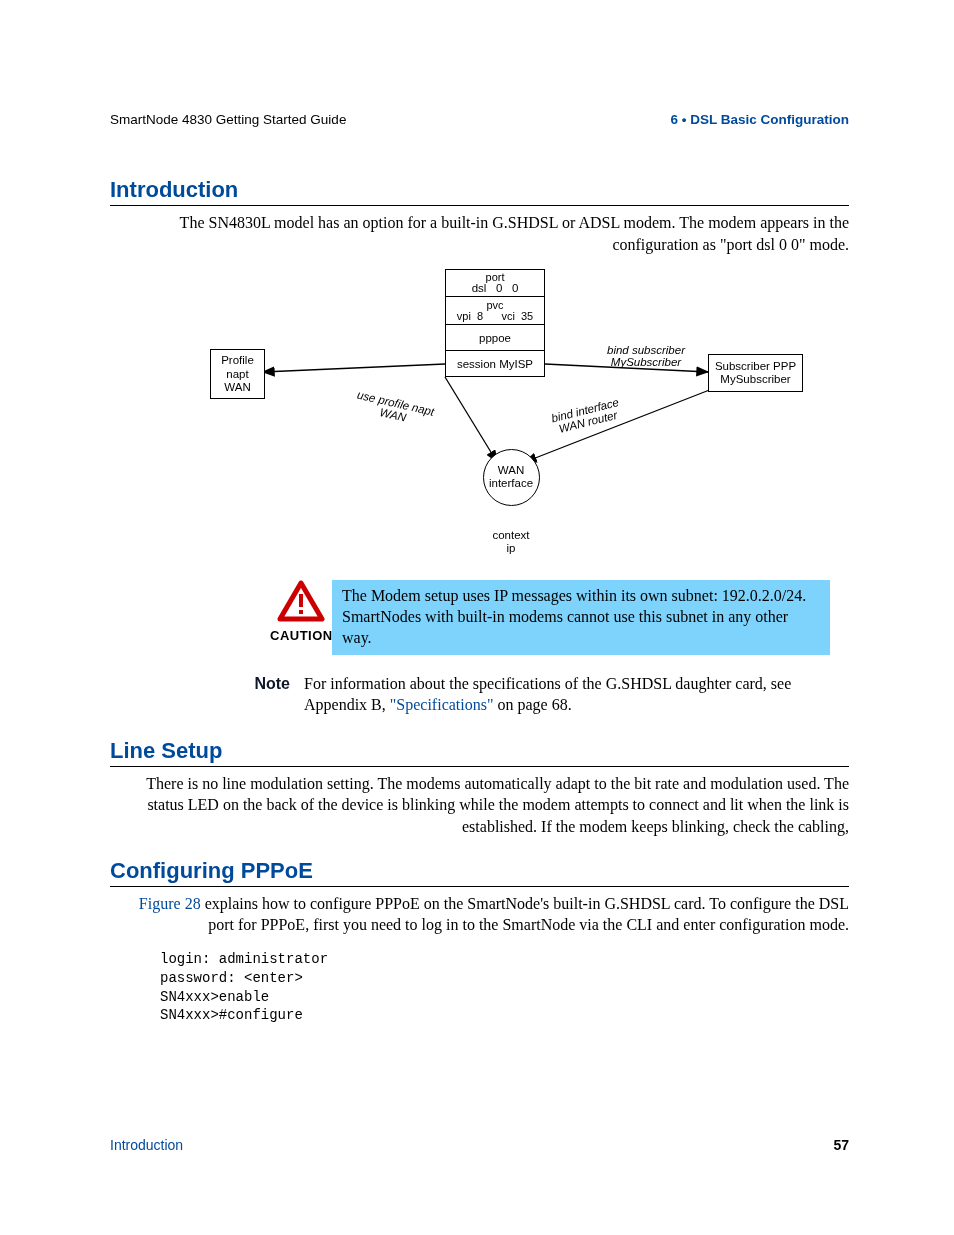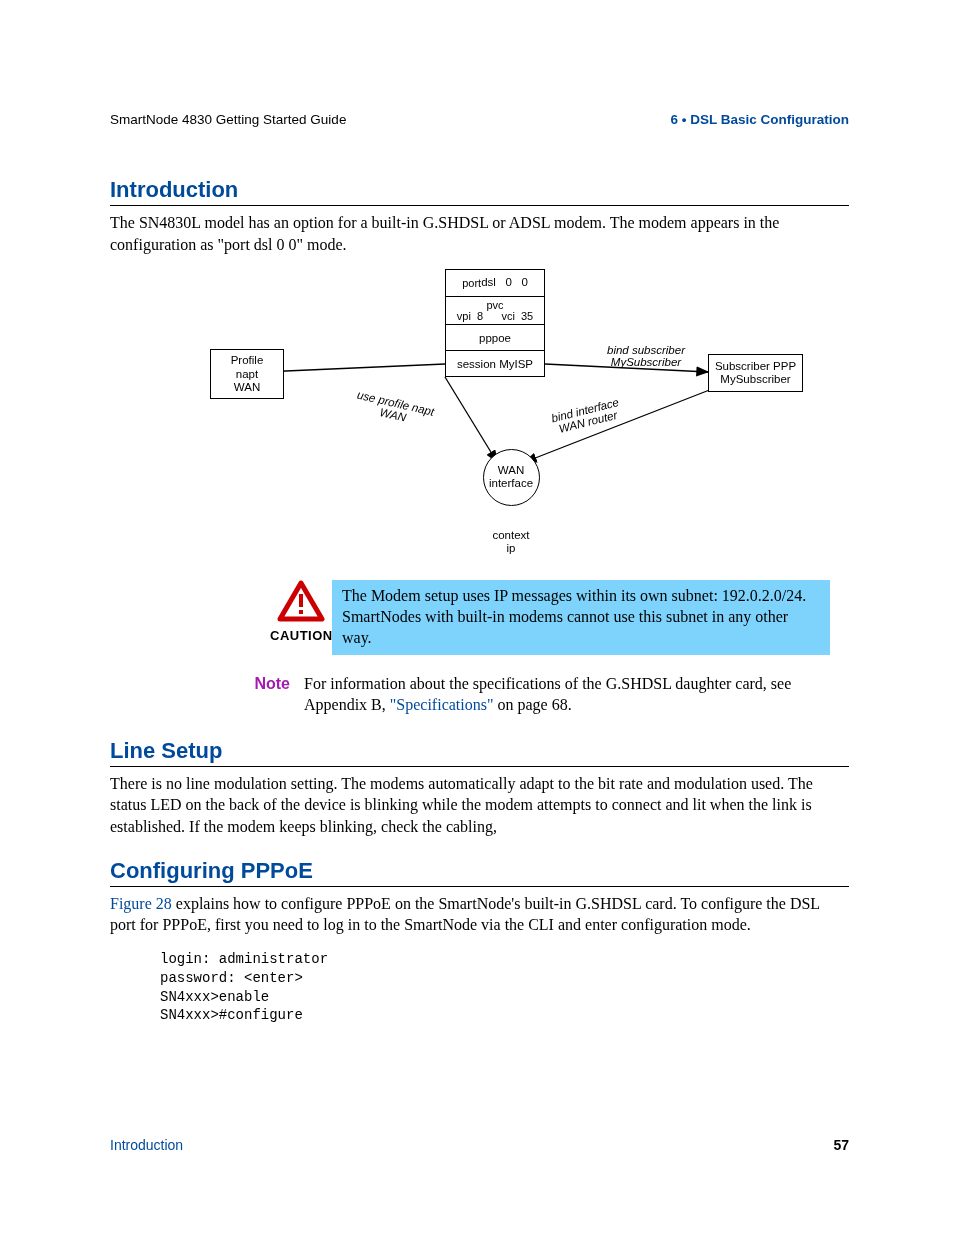--- a/index.html
+++ b/index.html
@@ -34,20 +34,21 @@
     font-weight: bold;
     font-size: 22px;
     margin: 0 0 2px 0;
     border-bottom: 1.5px solid #000;
     padding-bottom: 2px;
   }
   p.body {
     font-size: 16px;
     line-height: 1.35;
     margin: 6px 0 14px 0;
+    text-align: right;
   }
   .figure-area {
     position: relative;
     width: 740px;
     height: 305px;
     margin: 10px auto 6px auto;
     font-family: Arial, Helvetica, sans-serif;
   }
   .fbox {
     position: absolute;
@@ -65,21 +66,21 @@
     width: 100px;
     height: 26px;
     border: 1px solid #000;
     border-top: none;
     display: flex;
     align-items: center;
     justify-content: center;
     font-size: 11.5px;
     box-sizing: border-box;
   }
-  .stackcell:first-child { border-top: 1px solid #000; height: 28px; flex-direction: row; line-height: 1.0; }
+  .stackcell:first-child { border-top: 1px solid #000; height: 28px; flex-direction: column; line-height: 1.0; }
   .stack {
     position: absolute;
     left: 335px;
     top: 0;
     display: flex;
     flex-direction: column;
   }
   .stack .dual {
     display: flex;
     flex-direction: column;
@@ -140,21 +141,21 @@
   }
   .note-block {
     display: flex;
     margin: 0 0 22px 120px;
     font-size: 16px;
     line-height: 1.35;
   }
   .note-label {
     font-family: Arial, Helvetica, sans-serif;
     font-weight: bold;
-    color: #a21caf;
+    color: #0f172a;
     width: 60px;
     flex-shrink: 0;
     text-align: right;
     padding-right: 14px;
   }
   .note-body { flex: 1; }
   a.xref { color: #004a9c; text-decoration: none; }
   pre.code {
     font-family: 'Courier New', monospace;
     font-size: 14px;
@@ -212,21 +213,21 @@
         <div style="font-size:11.5px;white-space:pre;">dsl   0   0</div>
       </div>
       <div class="stackcell dual" style="height:28px;">
         <div style="font-size:11px;">pvc</div>
         <div style="font-size:11px;white-space:pre;">vpi  8      vci  35</div>
       </div>
       <div class="stackcell">pppoe</div>
       <div class="stackcell">session MyISP</div>
     </div>
 
-    <div class="fbox" style="left:100px;top:80px;width:74px;height:50px;white-space:pre-line;">Profile
+    <div class="fbox" style="left:100px;top:80px;width:55px;height:50px;white-space:pre-line;">Profile
 napt
 WAN</div>
 
     <div class="fbox" style="left:598px;top:85px;width:95px;height:38px;white-space:pre-line;">Subscriber PPP
 MySubscriber</div>
 
     <div class="arrowlabel" style="left:245px;top:128px;transform:rotate(13deg);white-space:pre-line;">use profile napt
 WAN</div>
     <div class="arrowlabel" style="left:497px;top:75px;white-space:pre-line;">bind subscriber
 MySubscriber</div>

